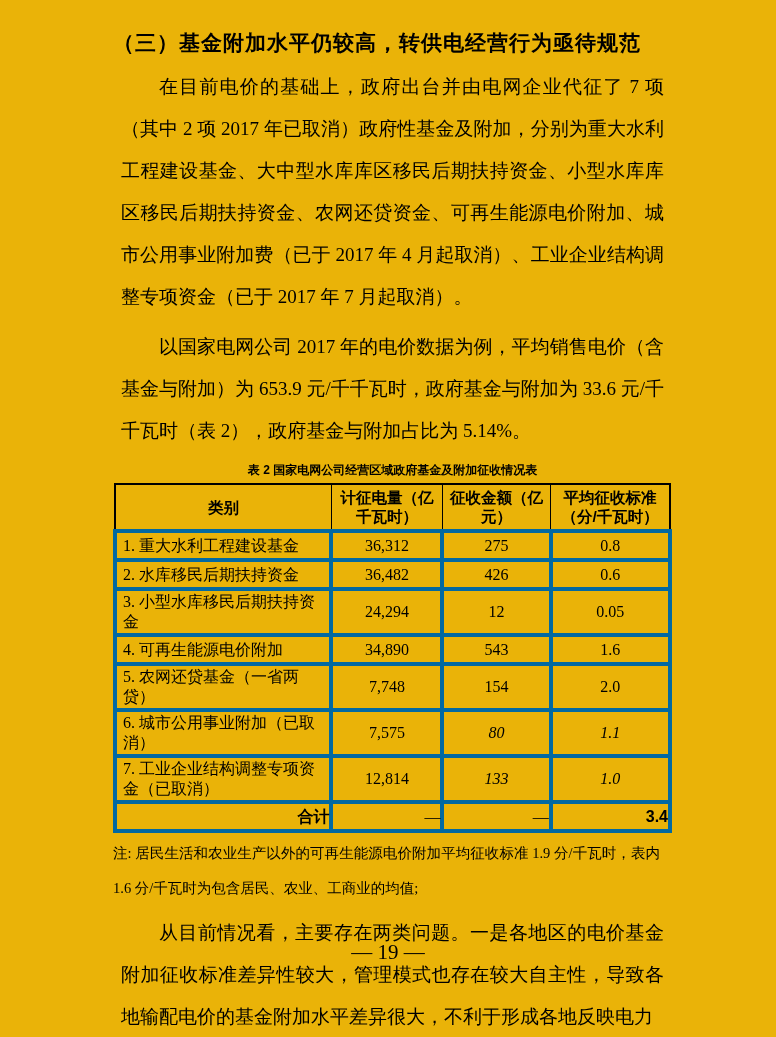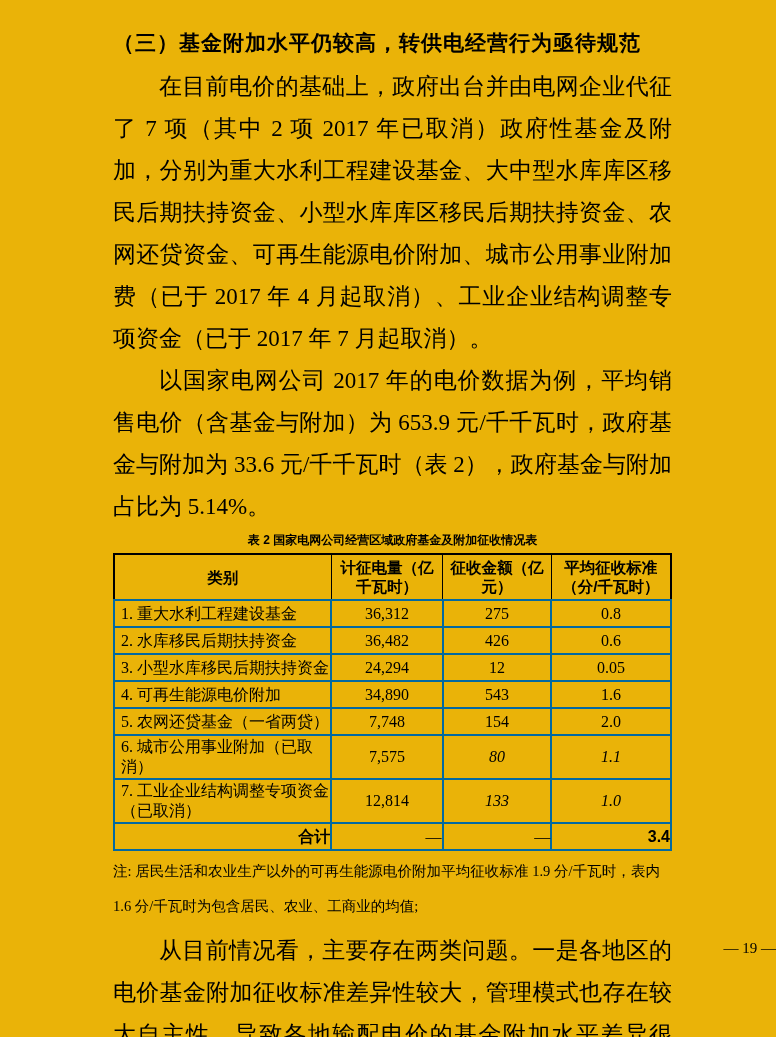--- a/index.html
+++ b/index.html
@@ -20,23 +20,23 @@
   .heading {
     margin: 28px 0 0 0;
     font-family: "Liberation Sans", "DejaVu Sans", sans-serif;
     font-weight: bold;
     font-size: 21px;
     line-height: 30px;
     letter-spacing: 1px;
     white-space: nowrap;
   }
   .para {
-    margin: 0;
-    font-family: "Liberation Serif", "DejaVu Serif", serif;
-    font-size: 23px;
+    margin: 8px;
+    font-family: "Liberation Serif", "DejaVu Serif", serif;
+    font-size: 19px;
     line-height: 42px;
     text-align: justify;
     text-justify: inter-ideograph;
     text-indent: 2em;
   }
   .para-first { margin-top: 8px; }
   .table-title {
     margin: 2px 0 3px 0;
     font-family: "Liberation Sans", "DejaVu Sans", sans-serif;
     font-weight: bold;
@@ -59,21 +59,21 @@
     font-family: "Liberation Sans", "DejaVu Sans", sans-serif;
     font-weight: bold;
     font-size: 15.5px;
     line-height: 19px;
     text-align: center;
     vertical-align: middle;
     height: 40px;
     padding: 2px 4px;
   }
   table.fund-table td {
-    border: 2px solid #0369a1;
+    border: 4px solid #0369a1;
     font-family: "Liberation Serif", "DejaVu Serif", serif;
     font-size: 16px;
     line-height: 20px;
     text-align: center;
     vertical-align: middle;
     height: 23px;
     padding: 1px 0;
   }
   table.fund-table td.cat {
     text-align: left;
@@ -97,23 +97,23 @@
     line-height: 35px;
     text-align: justify;
     text-justify: inter-ideograph;
   }
   .para-last { margin-top: 6px; }
   .page-number {
     position: absolute;
     left: 0;
     top: 940px;
     width: 776px;
-    text-align: right;
-    font-family: "Liberation Serif", "DejaVu Serif", serif;
-    font-size: 15px;
+    text-align: center;
+    font-family: "Liberation Serif", "DejaVu Serif", serif;
+    font-size: 21px;
   }
 </style>
 </head>
 <body>
 
 <div class="page">
   <div class="content">
 
     <h2 class="heading">（三）基金附加水平仍较高，转供电经营行为亟待规范</h2>
 

